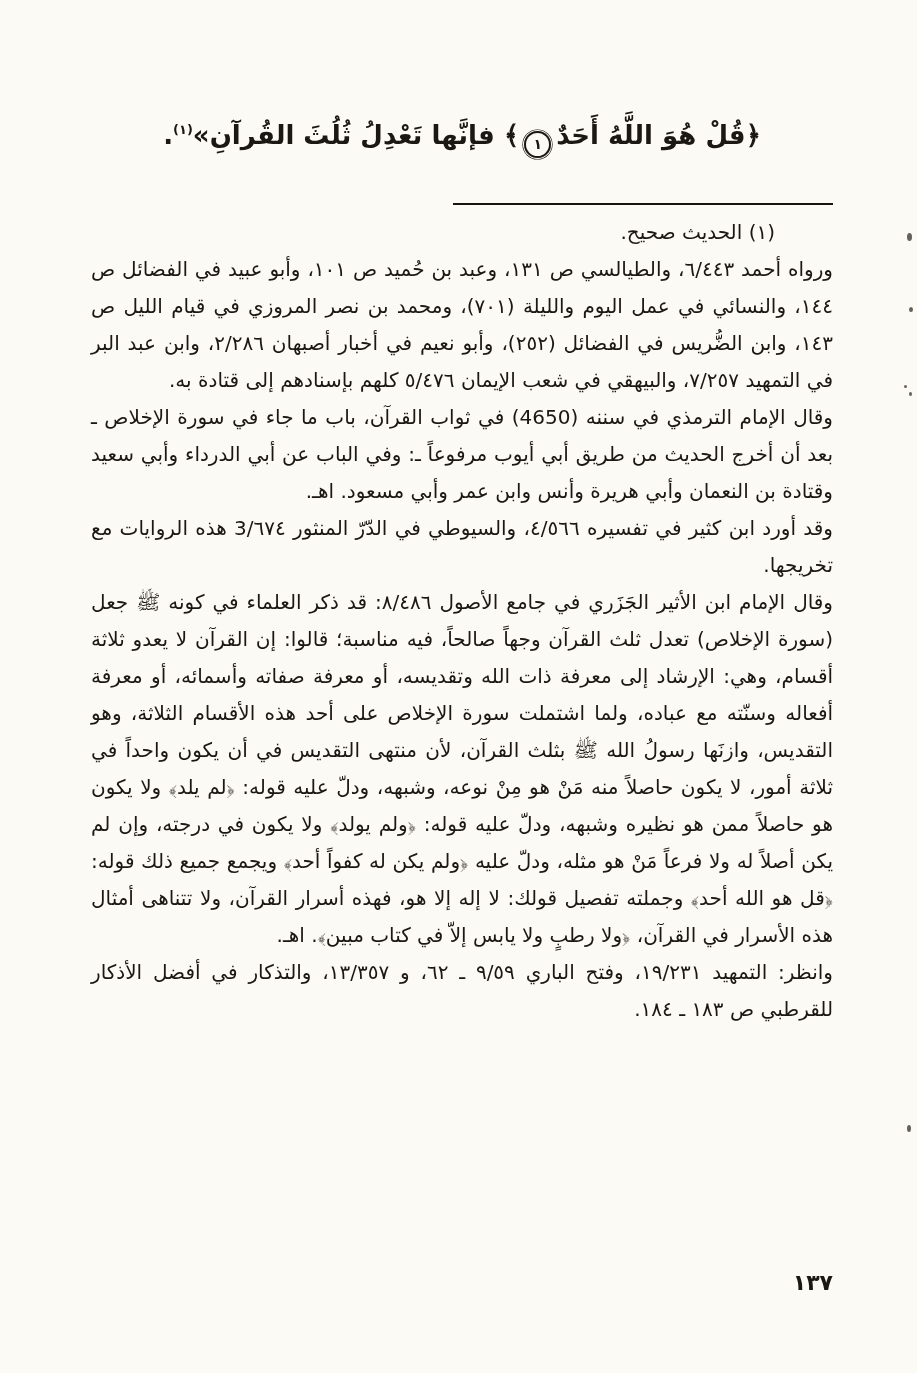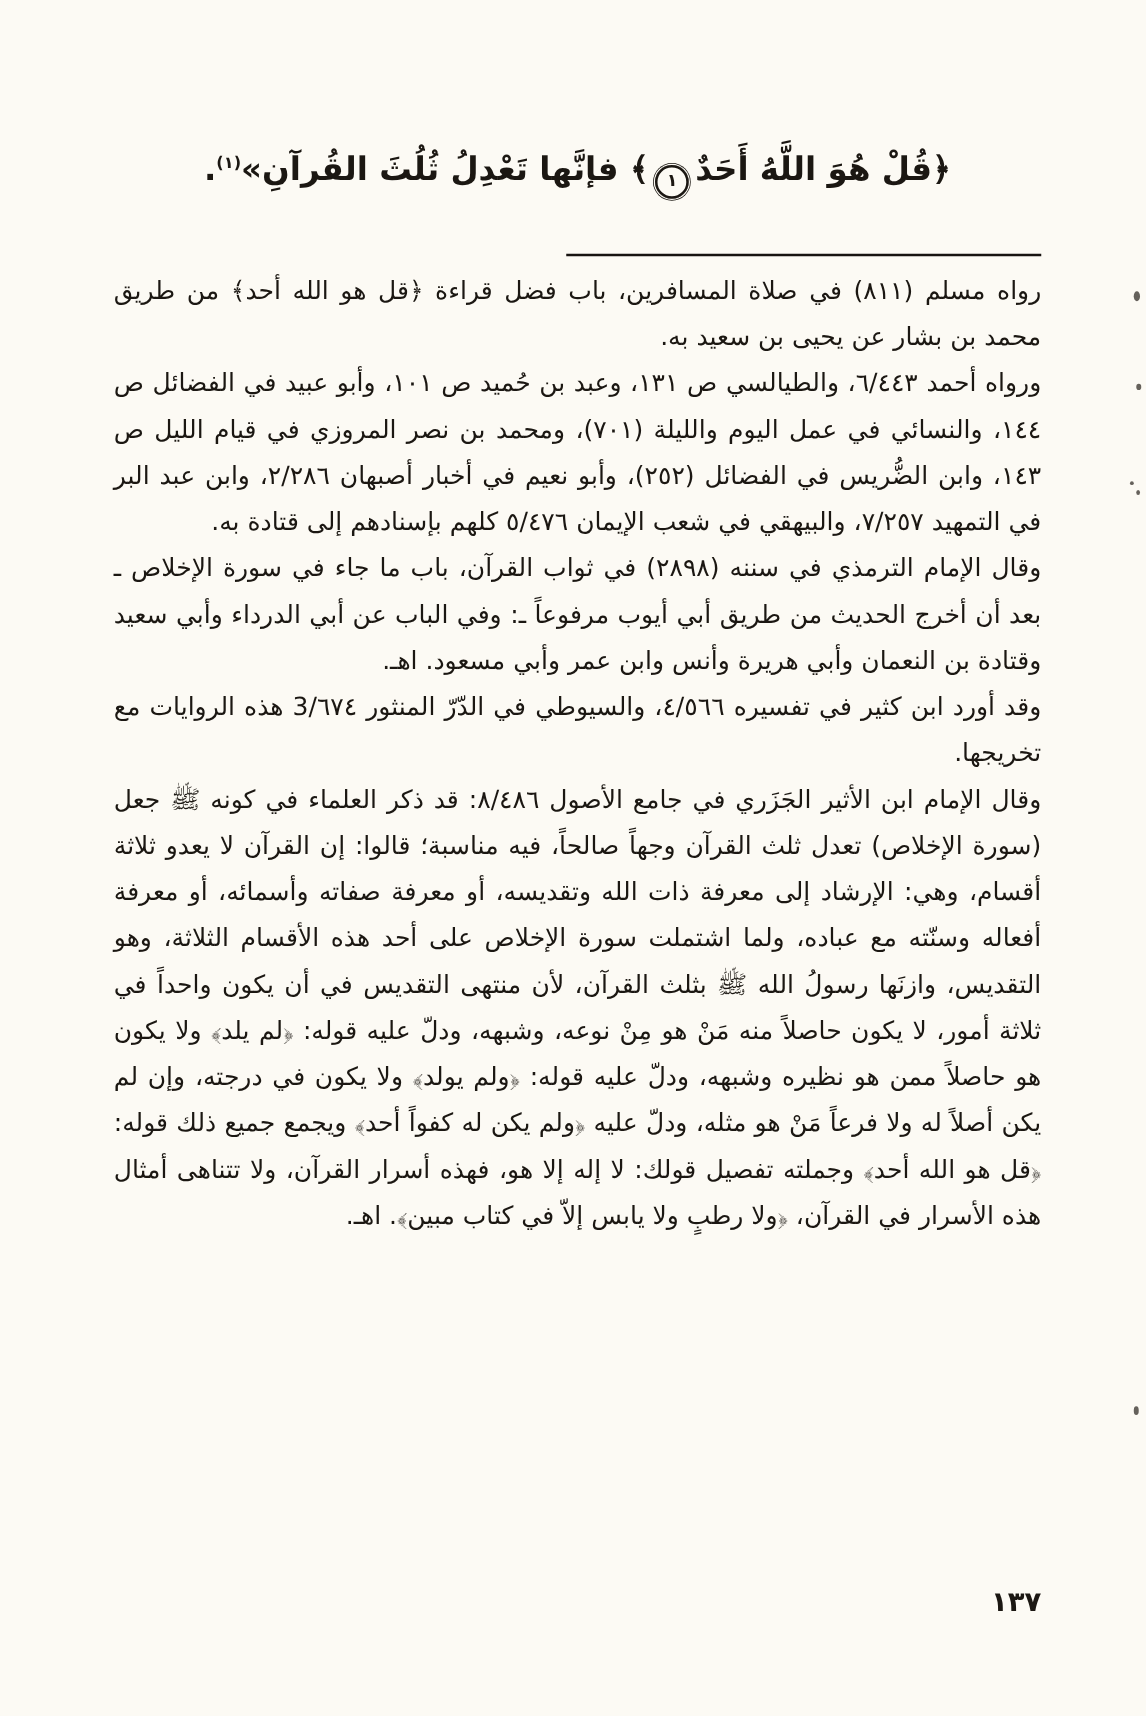--- a/index.html
+++ b/index.html
@@ -105,25 +105,26 @@
 <div class="content">
 
   <h1 class="heading">
     <span class="quran"><span>﴿</span><span>قُلْ هُوَ اللَّهُ أَحَدٌ</span><span class="ayah-marker">١</span><span>﴾</span></span>
     <span class="hadith-rest">فإنَّها تَعْدِلُ ثُلُثَ القُرآنِ»</span><sup class="fn-ref">(١)</sup><span>.</span>
   </h1>
 
   <div class="separator"></div>
 
   <section class="footnotes">
-    <p class="fn">رواه مسلم (٨١١) في صلاة المسافرين، باب فضل قراءة ﴿قل هو الله أحد﴾ من طريق محمد بن بشار عن يحيى بن سعيد به.</p>
+    <p class="fn first">(١) الحديث صحيح.</p>
     <p class="fn">ورواه أحمد ٦/٤٤٣، والطيالسي ص ١٣١، وعبد بن حُميد ص ١٠١، وأبو عبيد في الفضائل ص ١٤٤، والنسائي في عمل اليوم والليلة (٧٠١)، ومحمد بن نصر المروزي في قيام الليل ص ١٤٣، وابن الضُّريس في الفضائل (٢٥٢)، وأبو نعيم في أخبار أصبهان ٢/٢٨٦، وابن عبد البر في التمهيد ٧/٢٥٧، والبيهقي في شعب الإيمان ٥/٤٧٦ كلهم بإسنادهم إلى قتادة به.</p>
-    <p class="fn">وقال الإمام الترمذي في سننه (٢٨٩٨) في ثواب القرآن، باب ما جاء في سورة الإخلاص ـ بعد أن أخرج الحديث من طريق أبي أيوب مرفوعاً ـ: وفي الباب عن أبي الدرداء وأبي سعيد وقتادة بن النعمان وأبي هريرة وأنس وابن عمر وأبي مسعود. اهـ.</p>
+    <p class="fn">وقال الإمام الترمذي في سننه (4650) في ثواب القرآن، باب ما جاء في سورة الإخلاص ـ بعد أن أخرج الحديث من طريق أبي أيوب مرفوعاً ـ: وفي الباب عن أبي الدرداء وأبي سعيد وقتادة بن النعمان وأبي هريرة وأنس وابن عمر وأبي مسعود. اهـ.</p>
     <p class="fn">وقد أورد ابن كثير في تفسيره ٤/٥٦٦، والسيوطي في الدّرّ المنثور 3/٦٧٤ هذه الروايات مع تخريجها.</p>
     <p class="fn">وقال الإمام ابن الأثير الجَزَري في جامع الأصول ٨/٤٨٦: قد ذكر العلماء في كونه ﷺ جعل (سورة الإخلاص) تعدل ثلث القرآن وجهاً صالحاً، فيه مناسبة؛ قالوا: إن القرآن لا يعدو ثلاثة أقسام، وهي: الإرشاد إلى معرفة ذات الله وتقديسه، أو معرفة صفاته وأسمائه، أو معرفة أفعاله وسنّته مع عباده، ولما اشتملت سورة الإخلاص على أحد هذه الأقسام الثلاثة، وهو التقديس، وازنَها رسولُ الله ﷺ بثلث القرآن، لأن منتهى التقديس في أن يكون واحداً في ثلاثة أمور، لا يكون حاصلاً منه مَنْ هو مِنْ نوعه، وشبهه، ودلّ عليه قوله: ﴿لم يلد﴾ ولا يكون هو حاصلاً ممن هو نظيره وشبهه، ودلّ عليه قوله: ﴿ولم يولد﴾ ولا يكون في درجته، وإن لم يكن أصلاً له ولا فرعاً مَنْ هو مثله، ودلّ عليه ﴿ولم يكن له كفواً أحد﴾ ويجمع جميع ذلك قوله: ﴿قل هو الله أحد﴾ وجملته تفصيل قولك: لا إله إلا هو، فهذه أسرار القرآن، ولا تتناهى أمثال هذه الأسرار في القرآن، ﴿ولا رطبٍ ولا يابس إلاّ في كتاب مبين﴾. اهـ.</p>
+    <p class="fn">وانظر: التمهيد ١٩/٢٣١، وفتح الباري ٩/٥٩ ـ ٦٢، و ١٣/٣٥٧، والتذكار في أفضل الأذكار للقرطبي ص ١٨٣ ـ ١٨٤.</p>
   </section>
 
   <div class="page-number">١٣٧</div>
 
 </div>
 
 <span class="artifact a1"></span>
 <span class="artifact a2"></span>
 <span class="artifact a3"></span>
 <span class="artifact a4"></span>

